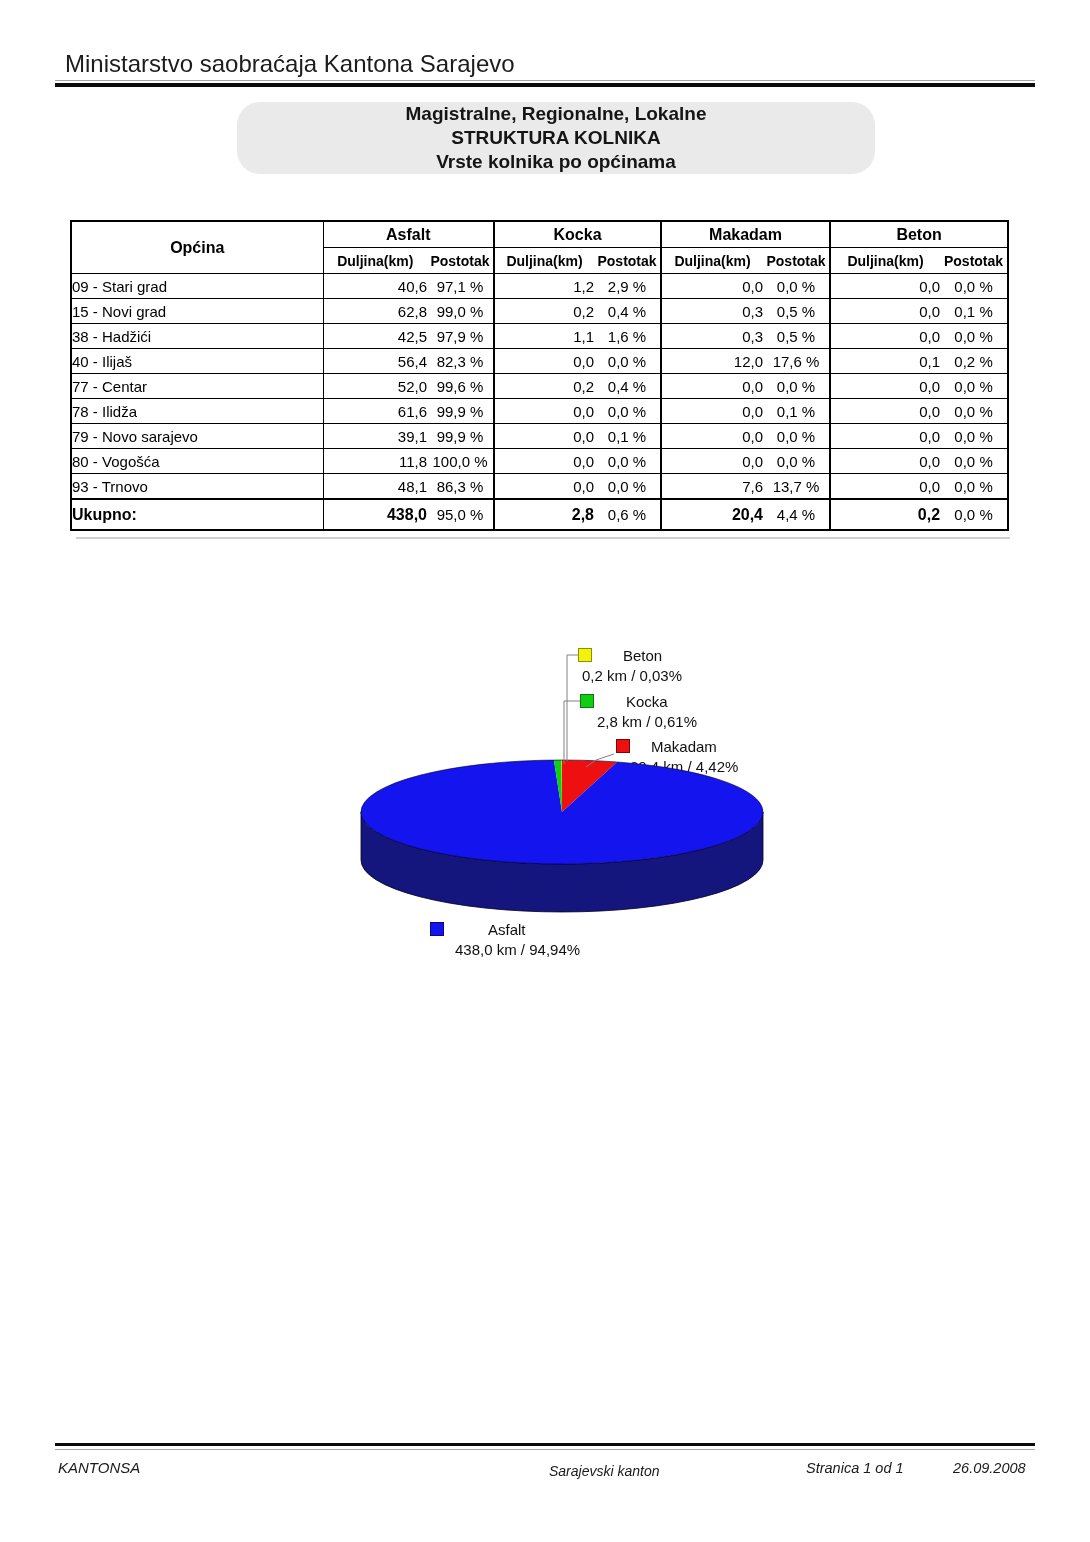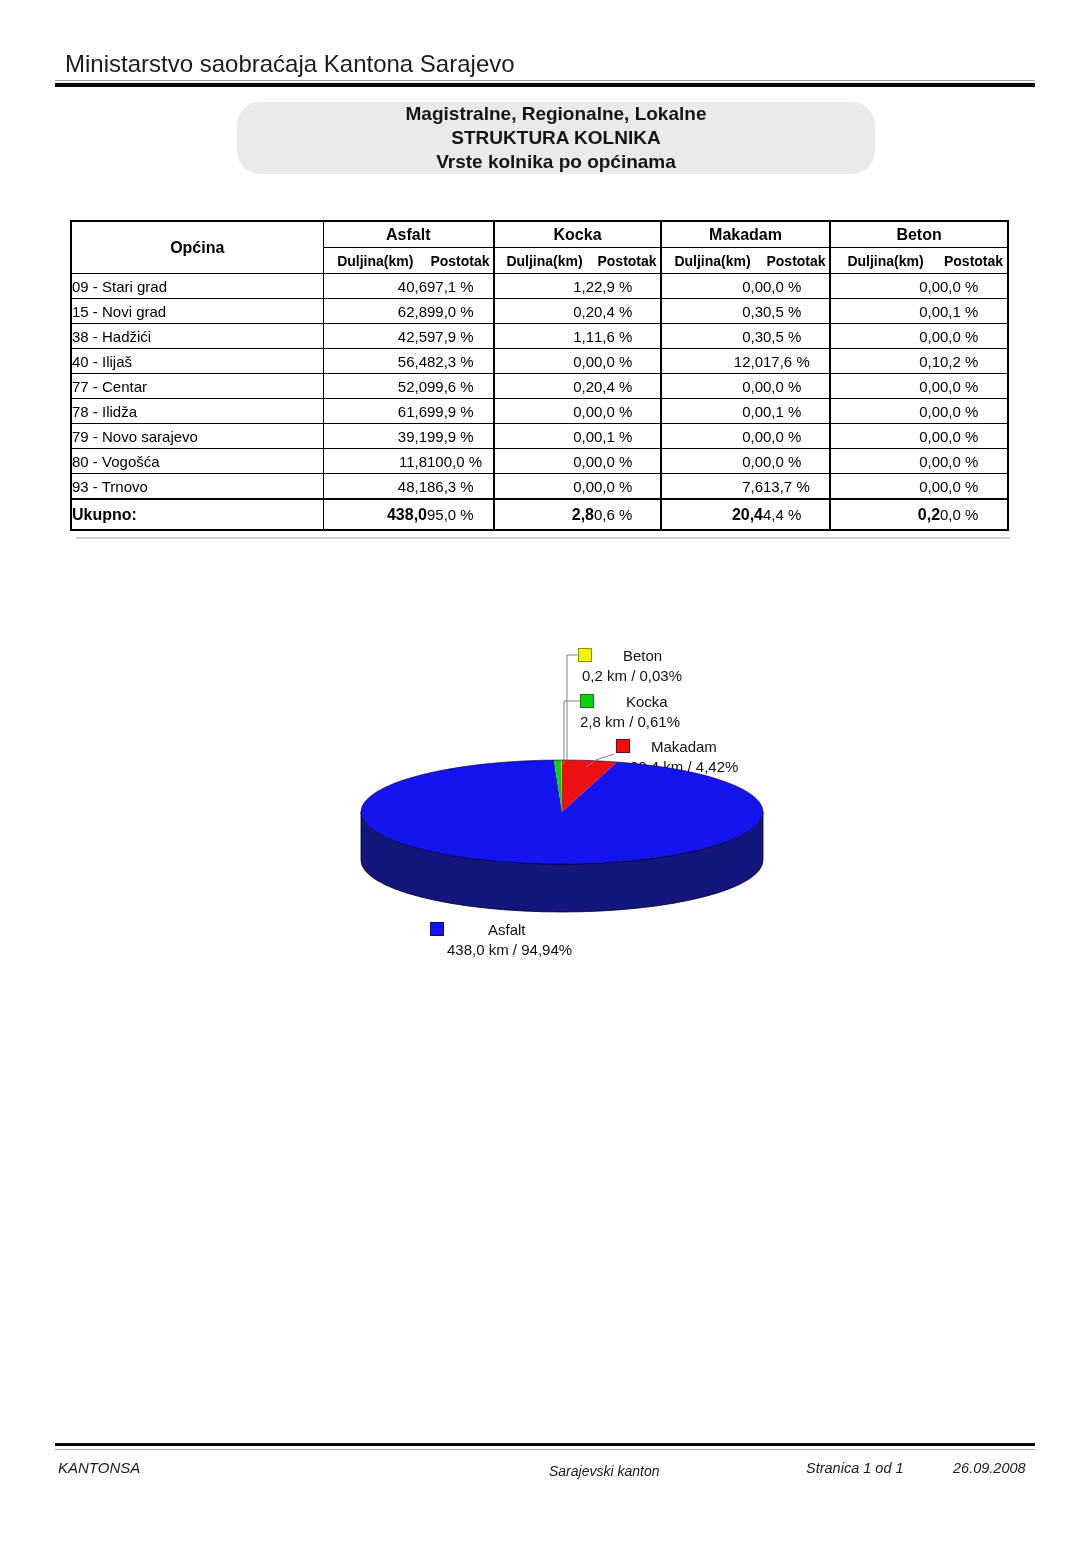--- a/index.html
+++ b/index.html
@@ -23,36 +23,36 @@
                border:2px solid #000;font-size:15px;color:#000;}
   table.struct th, table.struct td{padding:0;overflow:hidden;white-space:nowrap;}
   .h-sec{font-size:16px;font-weight:bold;text-align:center;height:25px;border-left:2px solid #000;}
   .h-opcina{font-size:16px;font-weight:bold;text-align:center;border-right:1px solid #000;margin-left:36px;}
   .h-sub{font-size:14px;font-weight:bold;text-align:center;height:25px;border-top:1px solid #000;}
   .h-sub.sec-start{border-left:2px solid #000;}
   tbody td{border-top:1px solid #000;height:24px;}
   td.name{ text-align:left;padding-left:9px;border-right:1px solid #000;}
   td.dul{ text-align:right;padding-right:12px;}
   td.dul.sec-start{border-left:2px solid #000;}
-  td.pct{ text-align:left;padding-right:8px;margin-top:36px;}
+  td.pct{ text-align:center;padding-right:8px;margin-top:36px;}
   tr.total td{border-top:2px solid #000;height:29px;}
   tr.total td.name{font-size:16px;font-weight:bold;}
   tr.total td.dul{font-size:16px;font-weight:bold;}
   .table-shadow{position:absolute;left:76px;top:537px;width:934px;height:2px;background:#cfcfcf;}
 
   
   .chart-layer{position:absolute;left:0;top:620px;width:1090px;height:420px;}
   .legend-item{position:absolute;z-index:1;font-size:15px;color:#101010;}
   .li-row{display:flex;align-items:center;height:16px;}
   .marker{display:inline-block;width:12px;height:12px;border:1px solid #444;}
   .li-value{margin-top:4px;}
   .li-beton{left:578px;top:27px;}   .li-beton .li-label{margin-left:31px;}  .li-beton .li-value{margin-left:4px;}
-  .li-kocka{left:580px;top:73px;}   .li-kocka .li-label{margin-left:32px;}  .li-kocka .li-value{}
+  .li-kocka{left:580px;top:73px;}   .li-kocka .li-label{margin-left:32px;}  .li-kocka .li-value{margin-left:17px;}
   .li-makadam{left:616px;top:118px;}.li-makadam .li-label{margin-left:21px;}.li-makadam .li-value{margin-left:14px;}
-  .li-asfalt{left:430px;top:301px;} .li-asfalt .li-label{margin-left:44px;} .li-asfalt .li-value{margin-left:17px;}
+  .li-asfalt{left:430px;top:301px;} .li-asfalt .li-label{margin-left:44px;} .li-asfalt .li-value{margin-left:25px;}
   #pie-svg{position:absolute;left:0;top:0;z-index:2;pointer-events:none;}
 
   
   .foot{position:absolute;font-style:italic;color:#1a1a1a;}
   .foot-left{left:58px;top:1459px;font-size:15px;}
   .foot-center{left:549px;top:1463px;font-size:14px;}
   .foot-page{left:806px;top:1460px;font-size:14.5px;}
   .foot-date{left:953px;top:1460px;font-size:14.5px;}
 </style>
 </head>

